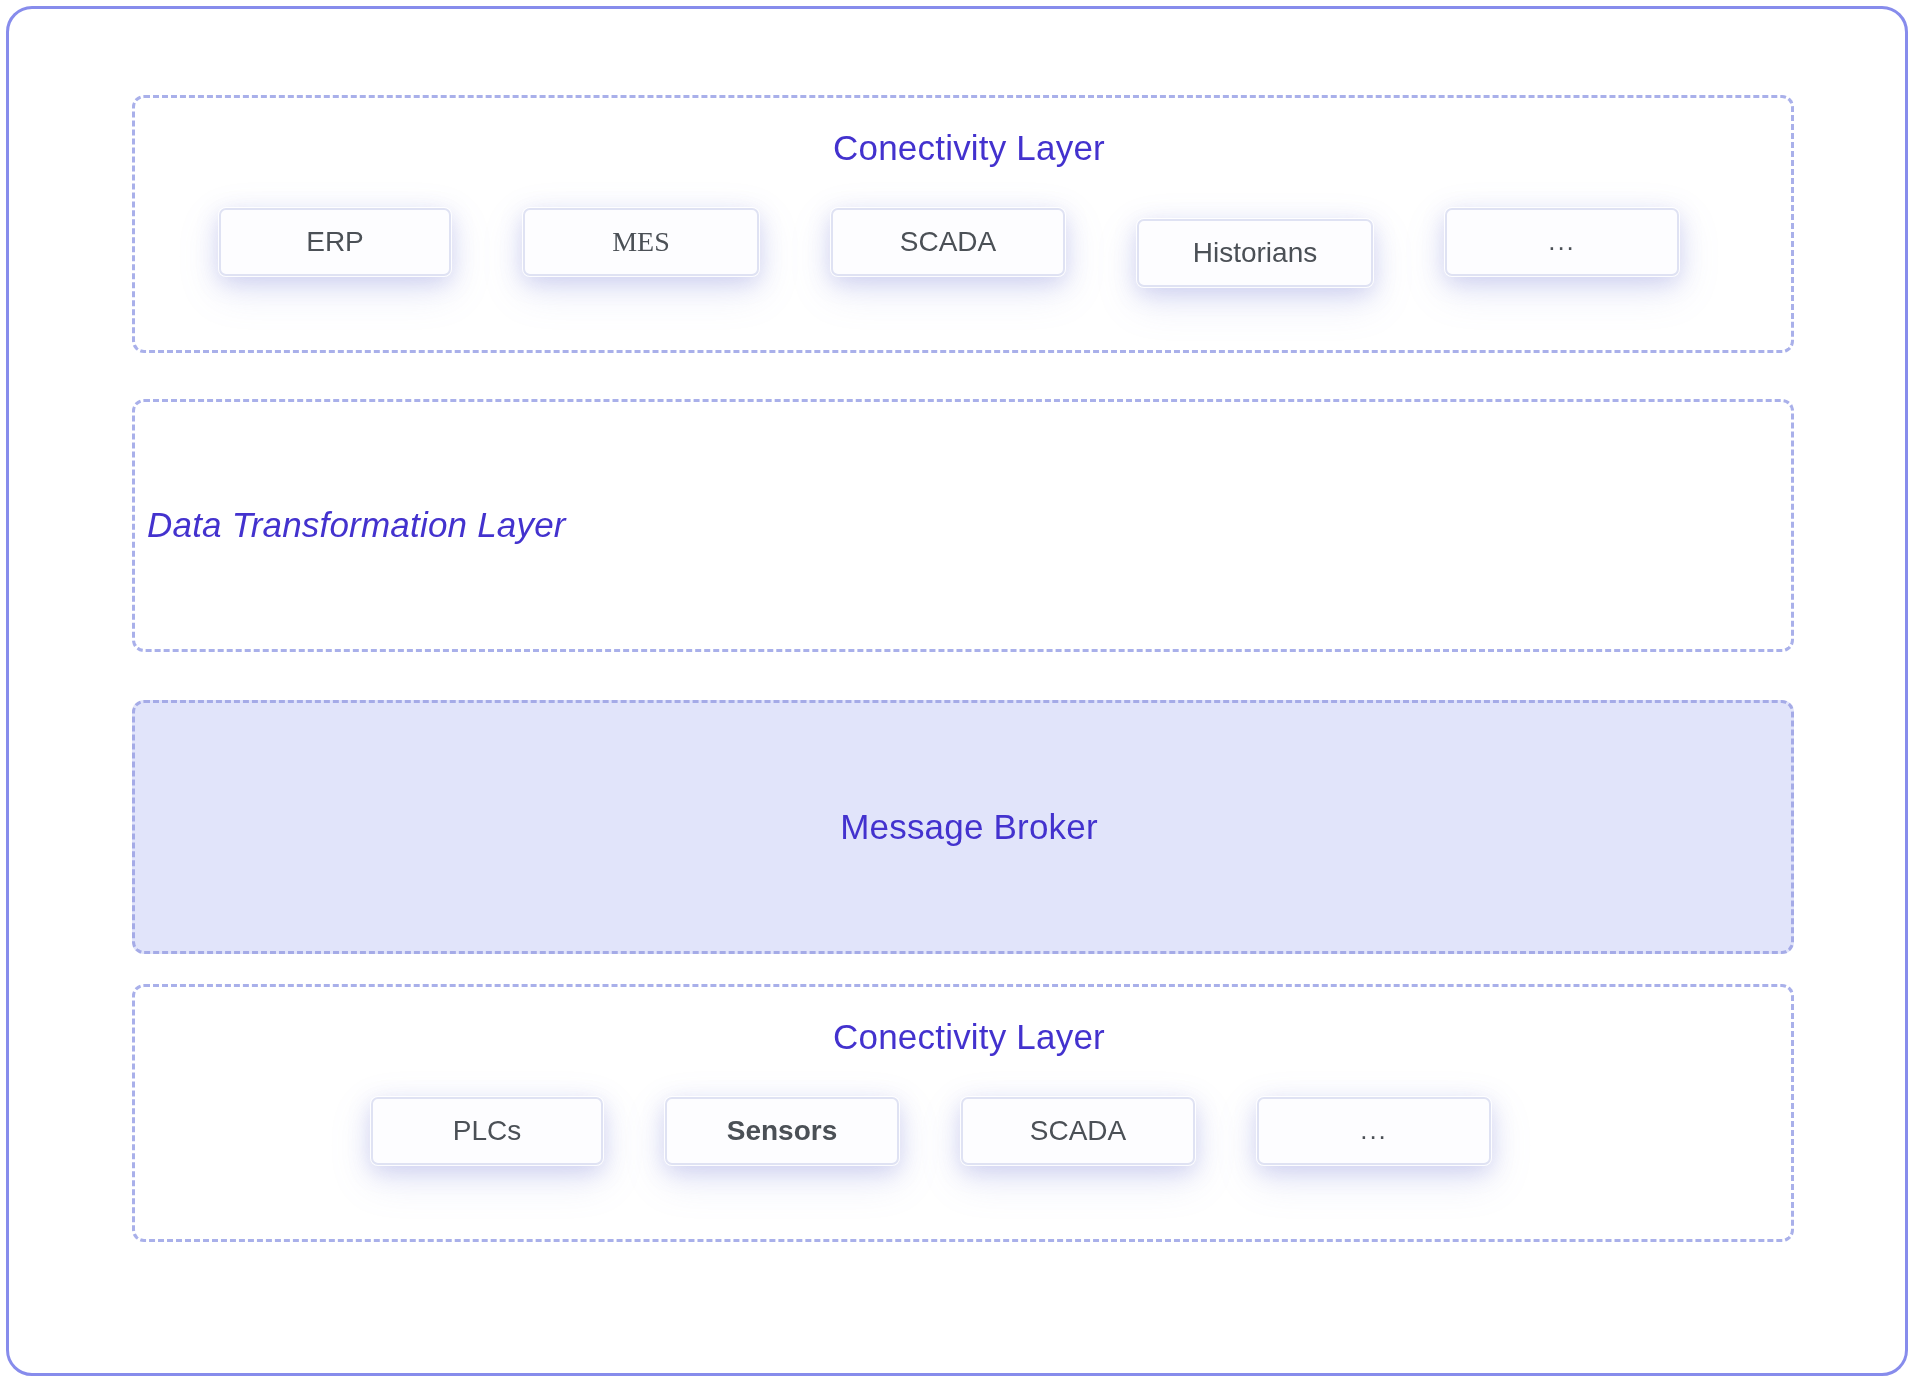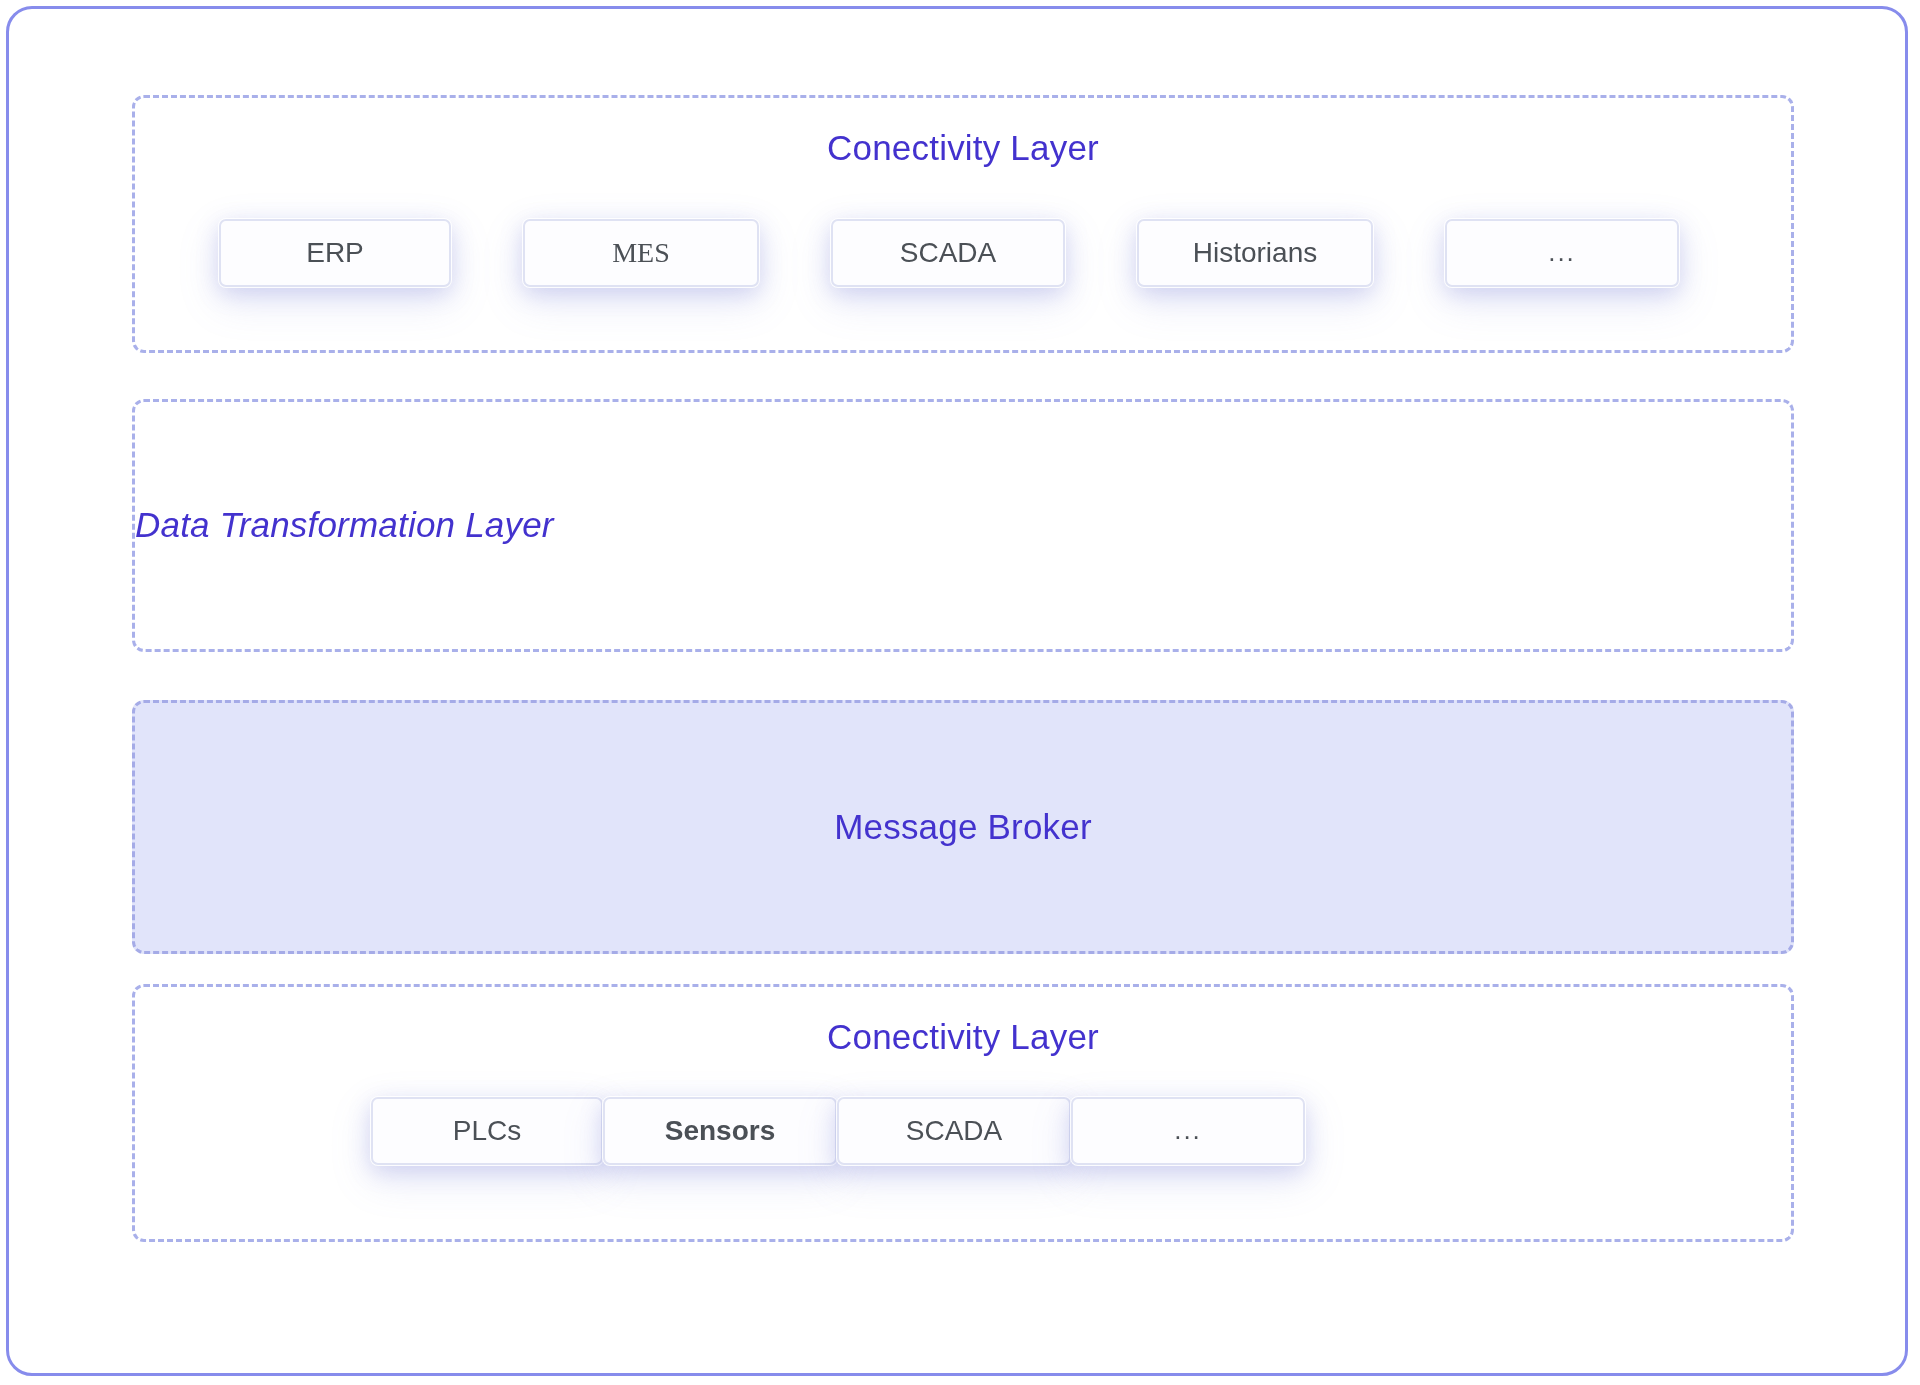--- a/index.html
+++ b/index.html
@@ -52,20 +52,21 @@
     border-color: #a5abe7;
   }
 
   .layer-title {
     text-align: center;
     color: #4332ce;
     font-size: 35px;
     font-weight: 400;
     letter-spacing: 0.2px;
     line-height: 1.1;
+    padding-left: 12px;
   }
 
   
   #layer-connectivity-top {
     height: 258px;
     margin-bottom: 46px;
   }
   #layer-connectivity-top .layer-title {
     margin-top: 31px;
   }
@@ -93,29 +94,30 @@
   #layer-connectivity-bottom {
     height: 258px;
   }
   #layer-connectivity-bottom .layer-title {
     margin-top: 31px;
   }
 
   
   .node-row {
     display: flex;
-    align-items: flex-end;
+    align-items: flex-start;
     margin-top: 40px;
   }
   #node-row-top {
     padding-left: 84px;
     gap: 72px;
   }
   #node-row-bottom {
     padding-left: 236px;
+    gap: 62px;
   }
 
   .node-box {
     box-sizing: border-box;
     background: #fdfdff;
     border: 2px solid #dfe2f3;
     border-radius: 7px;
     height: 68px;
     display: flex;
     align-items: center;

